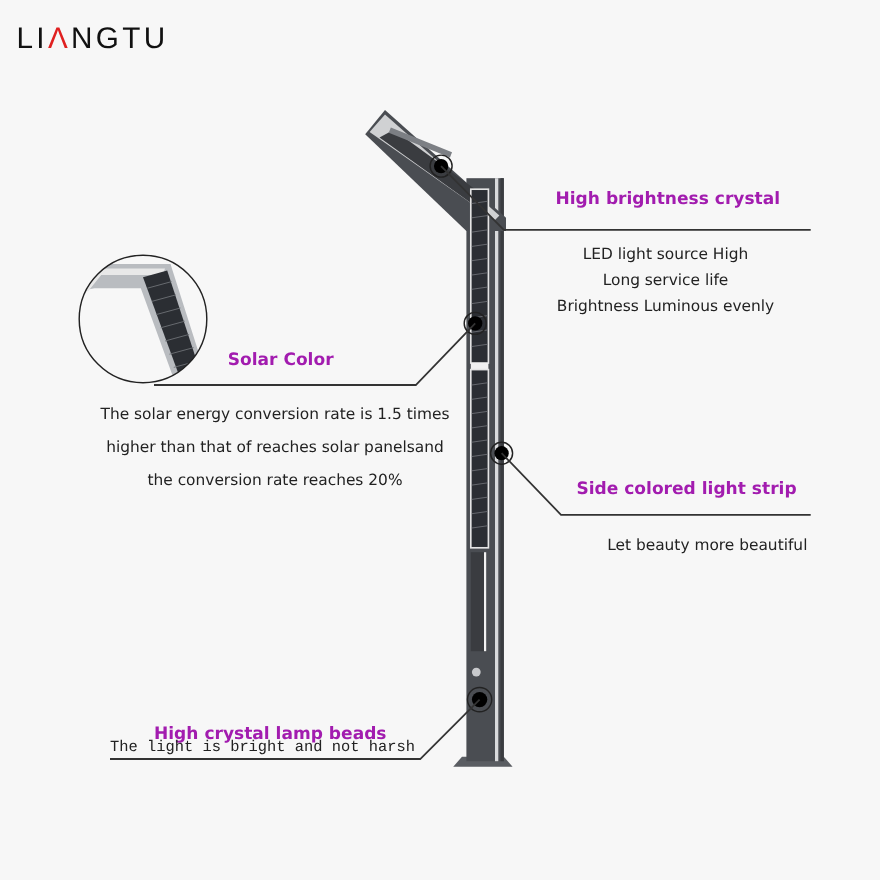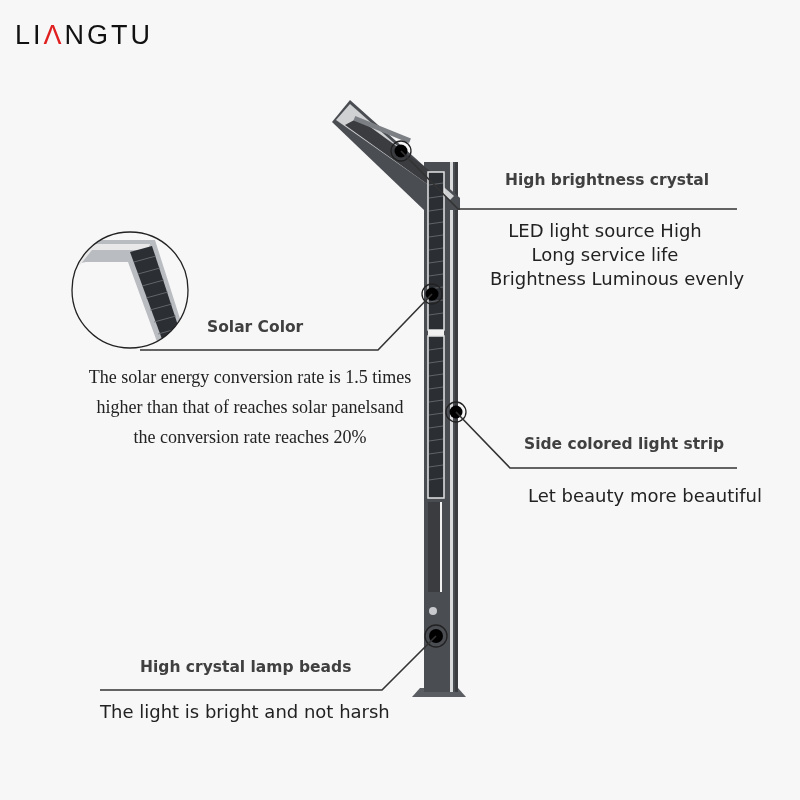--- a/index.html
+++ b/index.html
@@ -13,24 +13,24 @@
     .logo {
       position: absolute; left: 15px; top: 20px;
       font-family: "Liberation Sans", sans-serif;
       font-size: 27px; font-weight: 400; letter-spacing: 3px;
       color: #111;
     }
     .logo .accent { color: #e02020; }
     svg.scene { position: absolute; left: 0; top: 0; }
     .title {
       position: absolute; font-weight: bold; font-size: 15.5px;
-      color: #404040; white-space: nowrap; text-align: center;
+      color: #a21caf; white-space: nowrap; text-align: center;
     }
     .desc {
-      position: absolute; font-size: 18px; color: #222;
+      position: absolute; font-size: 14px; color: #222;
       text-align: center; line-height: 24px; white-space: nowrap;
     }
     .desc.wide { line-height: 30px; }
   </style>
 </head>
 <body>
 
 <div class="logo"><span>LI</span><span class="accent">Λ</span><span>NGTU</span></div>
 
 <svg class="scene" width="800" height="800" viewBox="0 0 800 800">
@@ -128,27 +128,27 @@
 </svg>
 
 <div class="title" style="left:505px; top:171px;">High brightness crystal</div>
 <div class="desc" style="left:490px; top:219px; width:230px;">
   <div>LED light source High</div>
   <div>Long service life</div>
   <div>Brightness Luminous evenly</div>
 </div>
 
 <div class="title" style="left:207px; top:318px;">Solar Color</div>
-<div class="desc wide" style="left:70px; top:362px; width:360px;font-family:Liberation Serif, serif;">
+<div class="desc wide" style="left:70px; top:362px; width:360px;">
   <div>The solar energy conversion rate is 1.5 times</div>
   <div>higher than that of reaches solar panelsand</div>
   <div>the conversion rate reaches 20%</div>
 </div>
 
 <div class="title" style="left:524px; top:435px;">Side colored light strip</div>
 <div class="desc" style="left:528px; top:484px; width:230px;">
   <div>Let beauty more beautiful</div>
 </div>
 
 <div class="title" style="left:140px; top:658px;">High crystal lamp beads</div>
-<div class="desc" style="left:100px; top:700px; width:270px;">
+<div class="desc" style="left:100px; top:668px; width:270px;font-family:Liberation Mono, monospace;">
   <div>The light is bright and not harsh</div>
 </div>
 
 </body></html>

